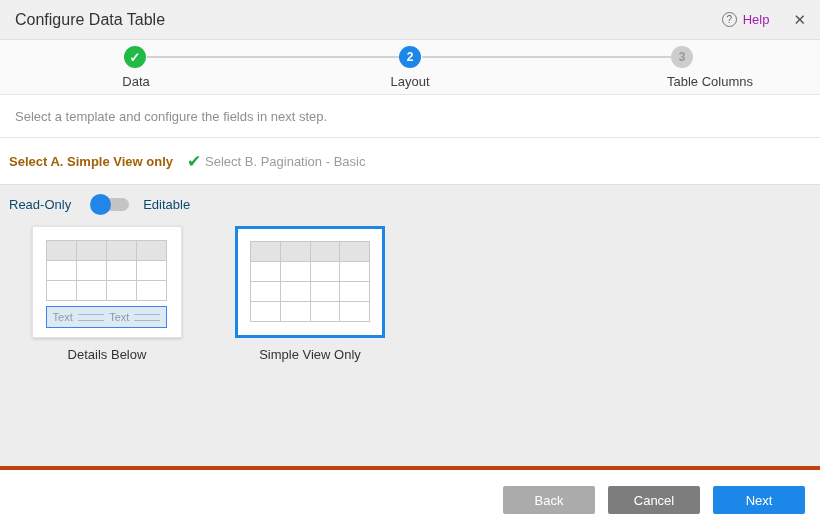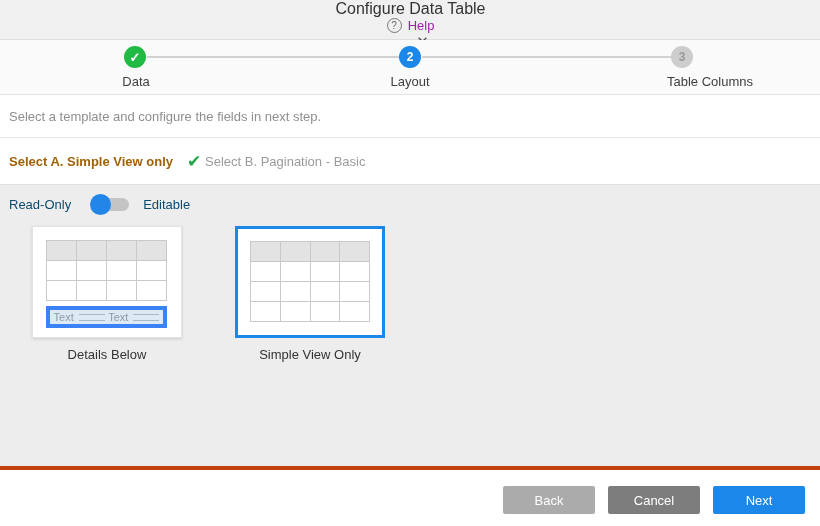--- a/index.html
+++ b/index.html
@@ -13,21 +13,20 @@
   }
 
   
   .dlg-header {
     height: 40px;
     background: #f0f0f0;
     border-bottom: 1px solid #dfdfdf;
     display: flex;
     align-items: center;
     padding: 0 14px 0 15px;
-    flex-direction: column;
   }
   .dlg-title { font-size: 16px; font-weight: 500; color: #333; }
   .header-spacer { flex: 1; }
   .help-group { display: flex; align-items: center; gap: 6px; cursor: pointer; }
   .help-circle {
     width: 15px; height: 15px; border: 1px solid #767676; border-radius: 50%;
     display: flex; align-items: center; justify-content: center;
     font-size: 10px; color: #666;
   }
   .help-label { font-size: 13px; color: #a21caf; }
@@ -60,21 +59,21 @@
   }
   .step-label.sl1 { left: 136px; }
   .step-label.sl2 { left: 410px; }
   .step-label.sl3 { left: 710px; }
 
   
   .hint-row {
     height: 43px;
     border-bottom: 1px solid #e5e5e5;
     display: flex; align-items: center;
-    padding-left: 9px;
+    padding-left: 15px;
     font-size: 13px; color: #8f8f8f;
     background: #fff;
   }
 
   
   .select-row {
     position: relative;
     height: 47px;
     border-bottom: 1px solid #e0e0e0;
     display: flex; align-items: center;
@@ -139,21 +138,21 @@
   .mini-table .cell {
     height: 20px;
     border-right: 1px solid #c9c9c9;
     border-bottom: 1px solid #c9c9c9;
   }
   .mini-table .cell.head { background: #e3e3e3; }
   .detail-strip {
     margin-top: 5px;
     height: 22px;
     background: #ddeaf4;
-    border: 4px solid #3b82f6;
+    border: 1px solid #3b82f6;
     display: flex; align-items: center; justify-content: space-evenly;
   }
   .detail-group { display: flex; align-items: center; gap: 5px; }
   .detail-text { font-size: 11px; color: #8e9aa4; }
   .dash-lines {
     width: 26px; height: 7px;
     border-top: 1px solid #a4bac9;
     border-bottom: 1px solid #a4bac9;
   }
   .card-label { margin-top: 9px; font-size: 13px; color: #333; }

